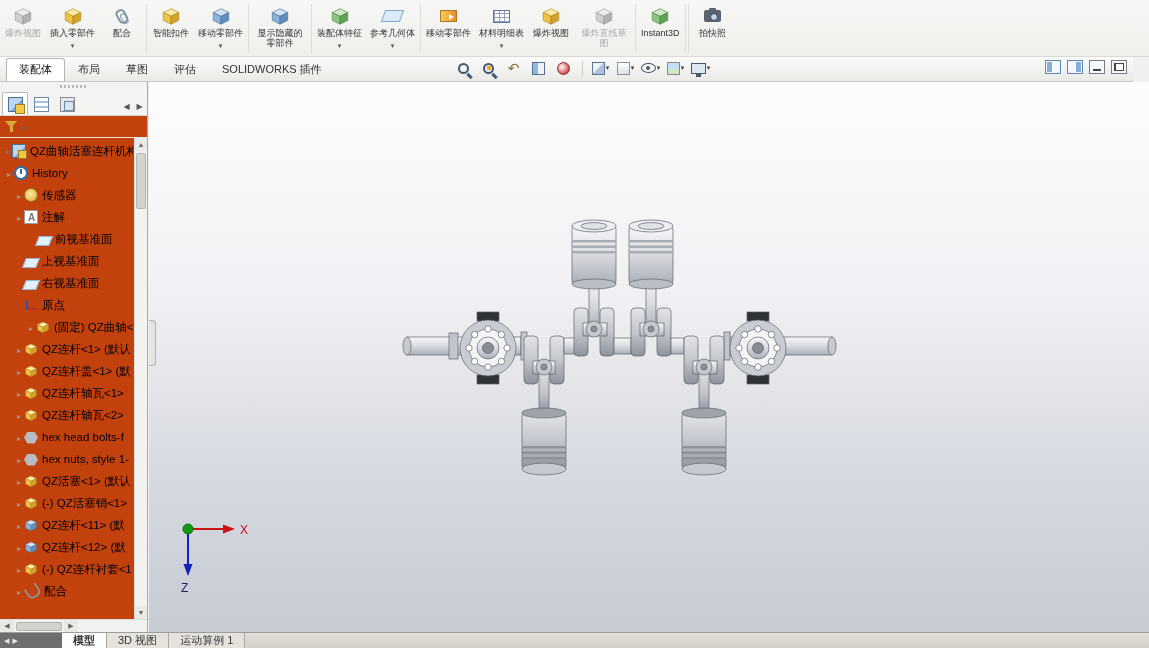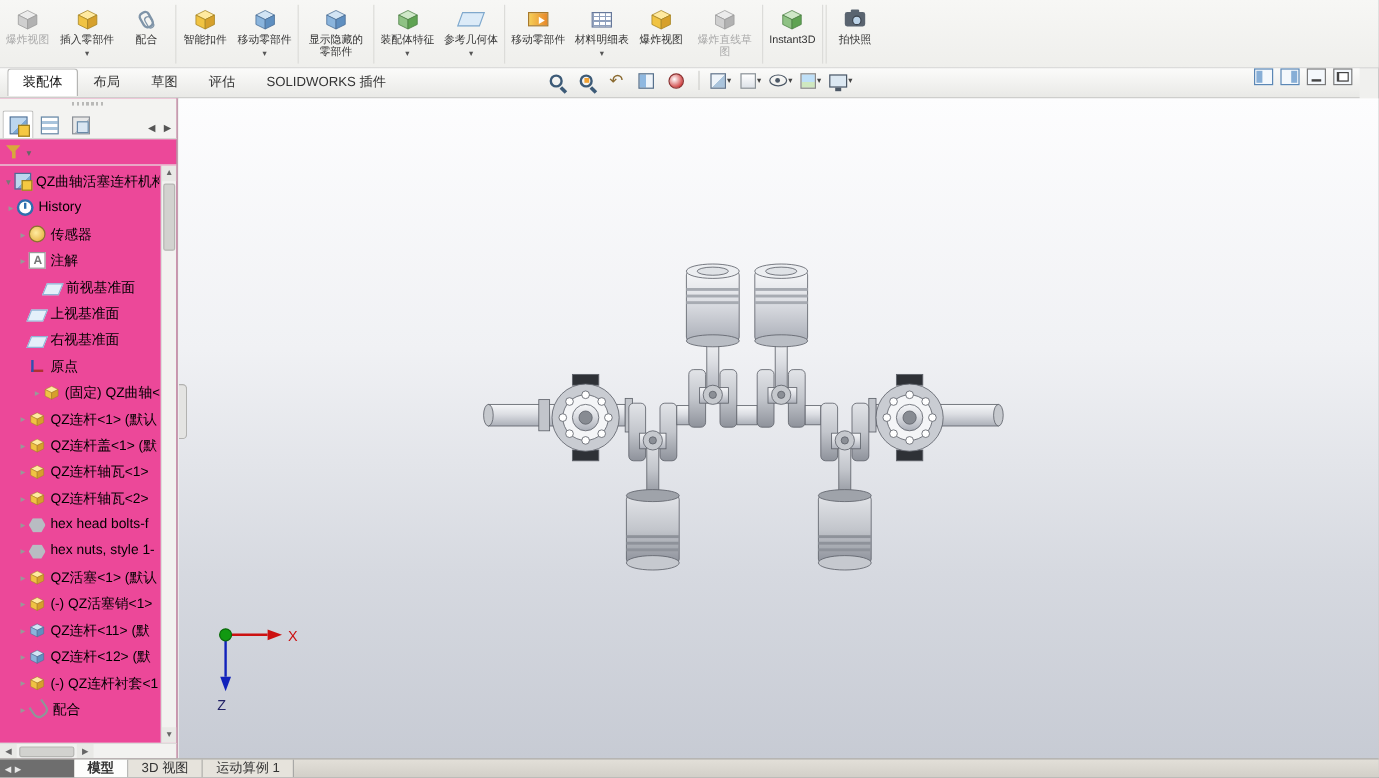--- a/index.html
+++ b/index.html
@@ -28,21 +28,21 @@
   .ic-clip::after{content:"";position:absolute;left:1px;top:3px;width:4px;height:9px;border:1.5px solid #7f94a8;border-radius:3px}
   .ic-planebig{width:19px;height:12px;background:#dcebf8;border:1px solid #7fa8cc;transform:skewX(-20deg)}
   .ic-motion{width:17px;height:12px;background:linear-gradient(90deg,#f6ce57,#e8892a);border:1px solid #a8792a;position:relative}
   .ic-motion::after{content:"";position:absolute;right:2px;top:3px;border-left:5px solid #fff;border-top:3px solid transparent;border-bottom:3px solid transparent}
   .ic-table{width:17px;height:13px;border:1px solid #66789a;background-color:#fff;background-image:repeating-linear-gradient(0deg,#8fa0bd 0 1px,transparent 1px 4px),repeating-linear-gradient(90deg,#8fa0bd 0 1px,transparent 1px 5px)}
   .ic-cam{width:17px;height:12px;background:#5a6470;border-radius:2px;position:relative}
   .ic-cam::before{content:"";position:absolute;left:5px;top:-2px;width:7px;height:3px;background:#5a6470;border-radius:1px}
   .ic-cam::after{content:"";position:absolute;left:6px;top:3px;width:6px;height:6px;border-radius:50%;background:#bcd3e8;border:1px solid #3c444e}
 
   
-  .tabrow{position:absolute;left:0;top:57px;right:16px;height:25px;background:linear-gradient(#fbfbfa,#e9e9e6);border-bottom:1px solid #c6c6c4;display:flex;align-items:flex-start;padding:0 6px}
+  .tabrow{position:absolute;left:0;top:57px;right:16px;height:25px;background:linear-gradient(#fbfbfa,#e9e9e6);border-bottom:1px solid #c6c6c4;display:flex;align-items:center;padding:0 6px}
   .tab{padding:3px 12px 4px;font-size:11px;color:#333;border:1px solid transparent;border-bottom:none;border-radius:3px 3px 0 0;white-space:nowrap}
   .tab.active{background:#fff;border-color:#b5b5b3;color:#111}
   .headsup{display:flex;align-items:center;gap:3px;margin-left:118px;margin-bottom:2px}
   .hic{width:22px;height:20px;display:flex;align-items:center;justify-content:center;border-radius:2px;position:relative}
   .hcaret::after{content:"▾";font-size:7px;color:#444;margin-left:1px}
   .hsep{width:1px;height:16px;background:#cfcfcc;margin:0 4px}
   .mag{width:11px;height:11px;border:2px solid #3c5a77;border-radius:50%;position:relative}
   .mag::after{content:"";position:absolute;width:3px;height:6px;background:#3c5a77;left:8px;top:8px;transform:rotate(-45deg)}
   .mag.area::before{content:"";position:absolute;left:1.5px;top:1.5px;right:1.5px;bottom:1.5px;background:#f0a030}
   .ic-prev{font-size:14px;line-height:14px;color:#8a6a30}
@@ -60,21 +60,21 @@
   .wic{width:16px;height:14px;border:1px solid #5b87b5;background:#f4f8fc;position:relative}
   .wic.paneL::after{content:"";position:absolute;left:1px;top:1px;bottom:1px;width:5px;background:#87aed6}
   .wic.paneR::after{content:"";position:absolute;right:1px;top:1px;bottom:1px;width:5px;background:#87aed6}
   .wic.min{border-color:#7a7a7a}
   .wic.min::after{content:"";position:absolute;left:3px;bottom:2px;width:8px;height:2px;background:#444}
   .wic.rest{border-color:#7a7a7a}
   .wic.rest::before{content:"";position:absolute;left:2px;bottom:2px;width:7px;height:6px;border:1px solid #444;background:#fff}
   .wic.rest::after{content:"";position:absolute;right:2px;top:2px;width:7px;height:6px;border:1px solid #444;background:#fff}
 
   
-  .panel{position:absolute;left:0;top:82px;width:148px;bottom:16px;background:#ec4899;border-right:1px solid #a9a9a7;display:flex;flex-direction:column}
+  .panel{position:absolute;left:0;top:82px;width:148px;bottom:16px;background:#c2410c;border-right:1px solid #a9a9a7;display:flex;flex-direction:column}
   .pgrip{height:8px;background:#f3f3f1;display:flex;align-items:center;justify-content:center}
   .pgrip::after{content:"";width:28px;height:3px;background:repeating-linear-gradient(90deg,#b9b9b7 0 2px,transparent 2px 4px)}
   .ptabs{height:26px;display:flex;align-items:flex-end;background:#f3f3f1;border-bottom:1px solid #d6d6d4;padding:0 2px}
   .ptab{width:26px;height:23px;display:flex;align-items:center;justify-content:center;border:1px solid transparent;border-bottom:none;border-radius:2px 2px 0 0}
   .ptab.active{background:#fff;border-color:#b9b9b7}
   .pt{display:inline-block}
   .pt-fm{width:15px;height:15px;background:linear-gradient(135deg,#bcd6ee 55%,#7ca8d4 55%);border:1px solid #4a6f98;position:relative}
   .pt-fm::after{content:"";position:absolute;right:-3px;bottom:-3px;width:8px;height:8px;background:#f5c842;border:1px solid #9a7d22}
   .pt-pm{width:15px;height:15px;border:1px solid #6a8aa8;background:repeating-linear-gradient(0deg,#fff 0 3px,#a8c4dc 3px 5px)}
   .pt-cm{width:15px;height:15px;background:linear-gradient(135deg,#e8e8e8 55%,#b8bcc2 55%);border:1px solid #8a8f96;position:relative}

